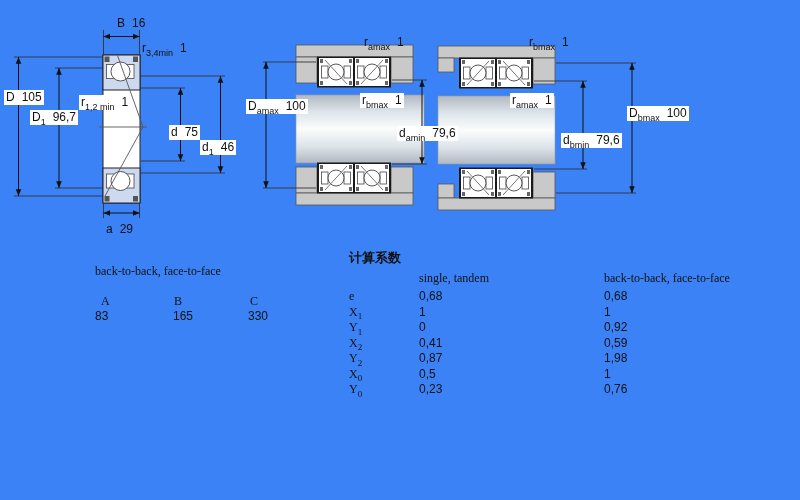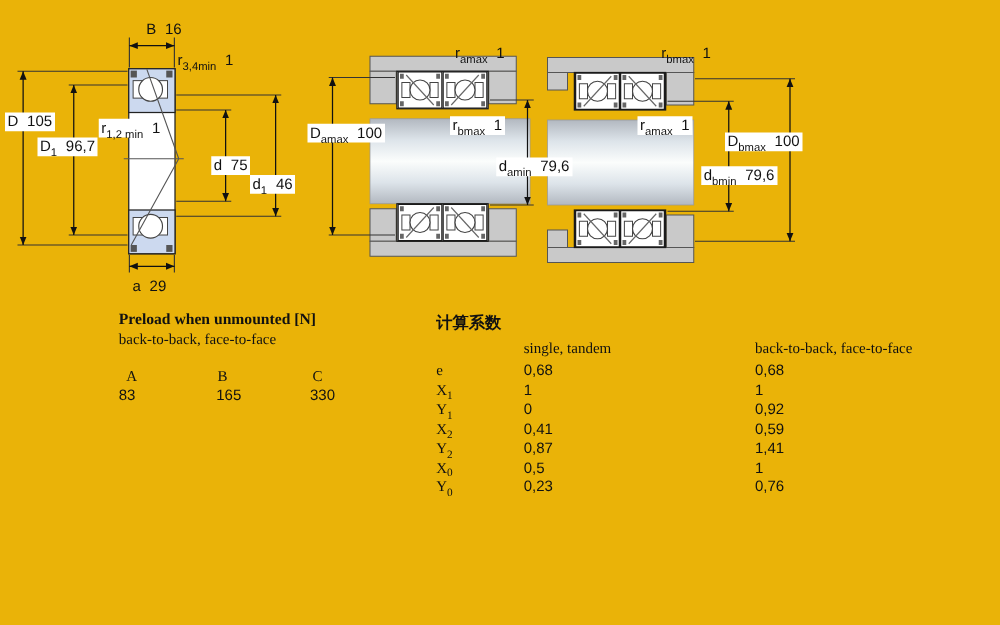--- a/index.html
+++ b/index.html
@@ -1,16 +1,16 @@
 <!DOCTYPE html>
 <html><head>
 <meta charset="utf-8">
 <style>
   html,body{margin:0;padding:0;background:#fff;}
-  #canvas{position:relative;width:800px;height:500px;background:#eab308;overflow:hidden;
+  #canvas{position:relative;width:800px;height:500px;background:#3b82f6;overflow:hidden;
           font-family:"Liberation Sans",sans-serif;color:#111;}
   #drawing{position:absolute;left:0;top:0;}
   .dim{position:absolute;font:12px "Liberation Sans",sans-serif;color:#111;white-space:nowrap;line-height:14px;}
   .dim.bg{background:#fff;padding:0 2px;}
   .dim .s{font-size:9px;position:relative;top:3.5px;}
   .dim .v{margin-left:7px;}
   .abs{position:absolute;white-space:nowrap;}
   .serif{font-family:"Liberation Serif",serif;font-size:12px;}
   .sans{font-family:"Liberation Sans",sans-serif;font-size:12px;}
   .pl-title{font-family:"Liberation Serif",serif;font-weight:bold;font-size:12.5px;}
@@ -149,24 +149,23 @@
   <div class="dim bg" style="left:200px;top:140px"><span class="b">d</span><span class="s">1</span><span class="v">46</span></div>
   <div class="dim" style="left:106px;top:222px"><span class="b">a</span><span class="s"></span><span class="v">29</span></div>
 
   <div class="dim" style="left:364px;top:35px"><span class="b">r</span><span class="s">amax</span><span class="v">1</span></div>
   <div class="dim bg" style="left:246px;top:99px"><span class="b">D</span><span class="s">amax</span><span class="v">100</span></div>
   <div class="dim bg" style="left:360px;top:93px"><span class="b">r</span><span class="s">bmax</span><span class="v">1</span></div>
   <div class="dim bg" style="left:397px;top:126px"><span class="b">d</span><span class="s">amin</span><span class="v">79,6</span></div>
 
   <div class="dim" style="left:529px;top:35px"><span class="b">r</span><span class="s">bmax</span><span class="v">1</span></div>
   <div class="dim bg" style="left:510px;top:93px"><span class="b">r</span><span class="s">amax</span><span class="v">1</span></div>
-  <div class="dim bg" style="left:580px;top:106px"><span class="b">D</span><span class="s">bmax</span><span class="v">100</span></div>
+  <div class="dim bg" style="left:627px;top:106px"><span class="b">D</span><span class="s">bmax</span><span class="v">100</span></div>
   <div class="dim bg" style="left:561px;top:133px"><span class="b">d</span><span class="s">bmin</span><span class="v">79,6</span></div>
 
-  <div class="abs pl-title" style="left:95px;top:248px">Preload when unmounted [N]</div>
   <div class="abs serif" style="left:95px;top:264px">back-to-back, face-to-face</div>
   <div class="abs serif" style="left:101px;top:294px">A</div>
   <div class="abs serif" style="left:174px;top:294px">B</div>
   <div class="abs serif" style="left:250px;top:294px">C</div>
   <div class="abs sans" style="left:95px;top:309px">83</div>
   <div class="abs sans" style="left:173px;top:309px">165</div>
   <div class="abs sans" style="left:248px;top:309px">330</div>
 
   <div class="abs cn-title" style="left:349px;top:249px">计算系数</div>
   <div class="abs serif" style="left:419px;top:271px">single, tandem</div>
@@ -188,21 +187,21 @@
     <span class="f2">0,92</span>
   </div>
   <div class="frow" style="top:335.5px">
     <span class="fl"><span>X</span><span class="s">2</span></span>
     <span class="f1">0,41</span>
     <span class="f2">0,59</span>
   </div>
   <div class="frow" style="top:351px">
     <span class="fl"><span>Y</span><span class="s">2</span></span>
     <span class="f1">0,87</span>
-    <span class="f2">1,41</span>
+    <span class="f2">1,98</span>
   </div>
   <div class="frow" style="top:366.5px">
     <span class="fl"><span>X</span><span class="s">0</span></span>
     <span class="f1">0,5</span>
     <span class="f2">1</span>
   </div>
   <div class="frow" style="top:382px">
     <span class="fl"><span>Y</span><span class="s">0</span></span>
     <span class="f1">0,23</span>
     <span class="f2">0,76</span>

